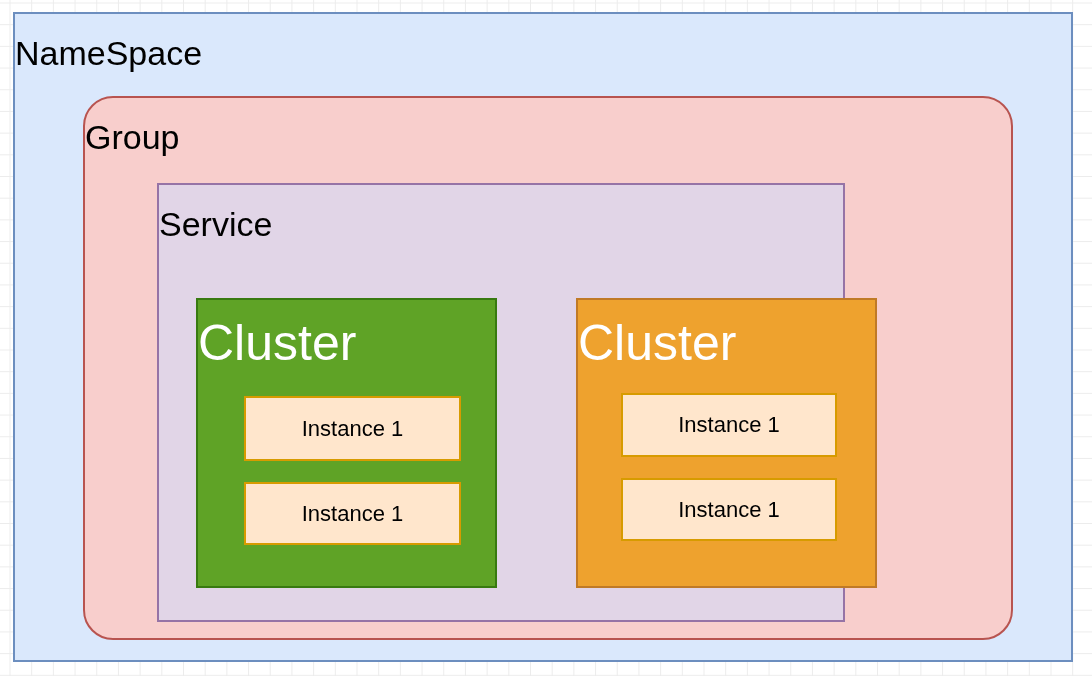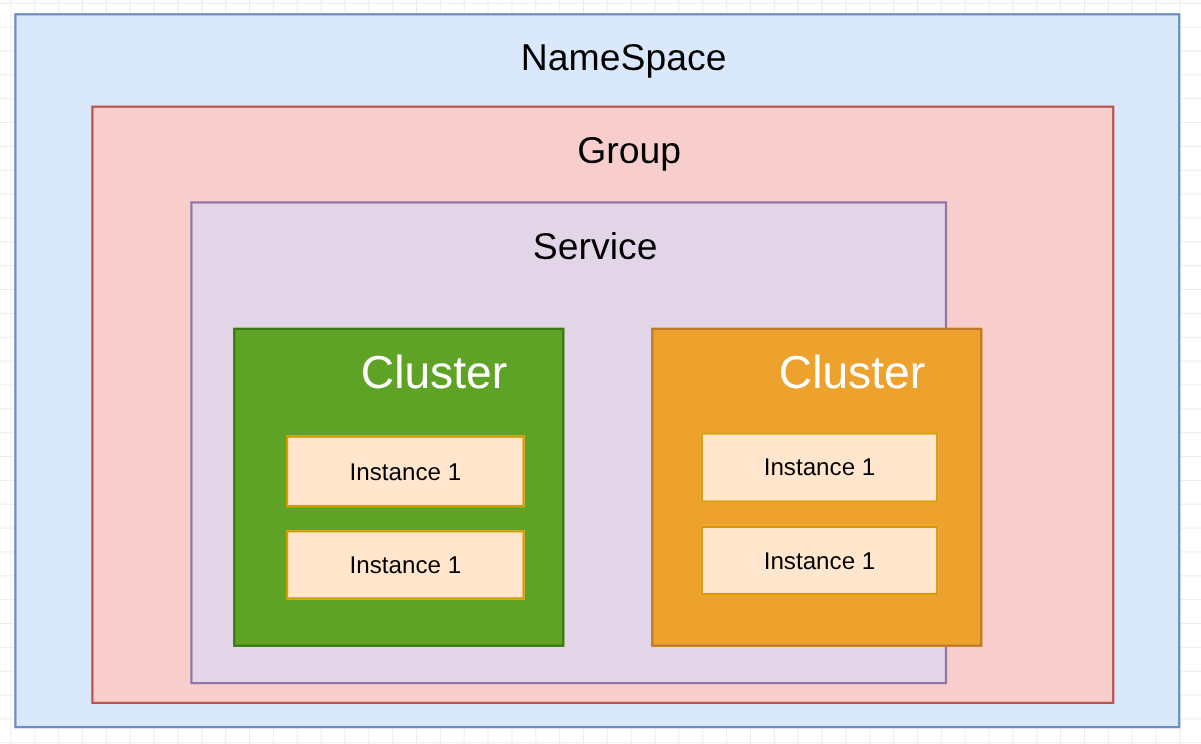--- a/index.html
+++ b/index.html
@@ -23,49 +23,47 @@
   .box {
     position: absolute;
     box-sizing: border-box;
     border: 2px solid transparent;
   }
   .box-label {
     position: absolute;
     left: 0;
     right: 0;
     top: 22px;
-    text-align: center;
+    text-align: left;
     font-size: 34px;
     line-height: 1;
     color: #000000;
     white-space: nowrap;
-    margin-left: 48px;
   }
   .cluster-label {
     top: 18px;
-    font-size: 42px;
+    font-size: 50px;
     color: #ffffff;
-    padding-left: 16px;
   }
   .instance {
     position: absolute;
     box-sizing: border-box;
     border: 2px solid transparent;
     display: flex;
     align-items: center;
     justify-content: center;
     font-size: 22px;
     color: #000000;
     white-space: nowrap;
   }
 
   
   #namespace-box { left: 13px;  top: 12px;  width: 1060px; height: 650px; }
-  #group-box     { left: 68px;  top: 82px;  width: 930px;  height: 544px; }
-  #service-box   { left: 88px;  top: 85px;  width: 688px;  height: 439px; }
+  #group-box     { left: 68px;  top: 82px;  width: 930px;  height: 544px; border-radius: 30px; }
+  #service-box   { left: 72px;  top: 85px;  width: 688px;  height: 439px; }
   #cluster-green  { left: 37px;  top: 113px; width: 301px; height: 290px; }
   #cluster-orange { left: 417px; top: 113px; width: 301px; height: 290px; }
   #green-instance-1  { left: 46px; top: 96px;  width: 217px; height: 65px; }
   #green-instance-2  { left: 46px; top: 182px; width: 217px; height: 63px; }
   #orange-instance-1 { left: 43px; top: 93px;  width: 216px; height: 64px; }
   #orange-instance-2 { left: 43px; top: 178px; width: 216px; height: 63px; }
 </style>
 </head>
 <body>
 

